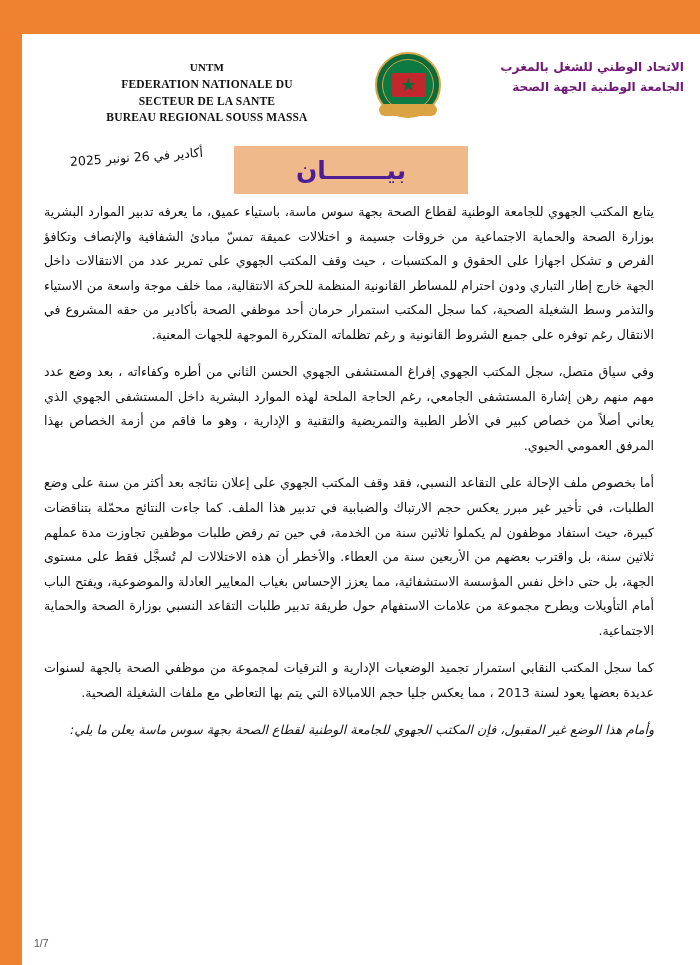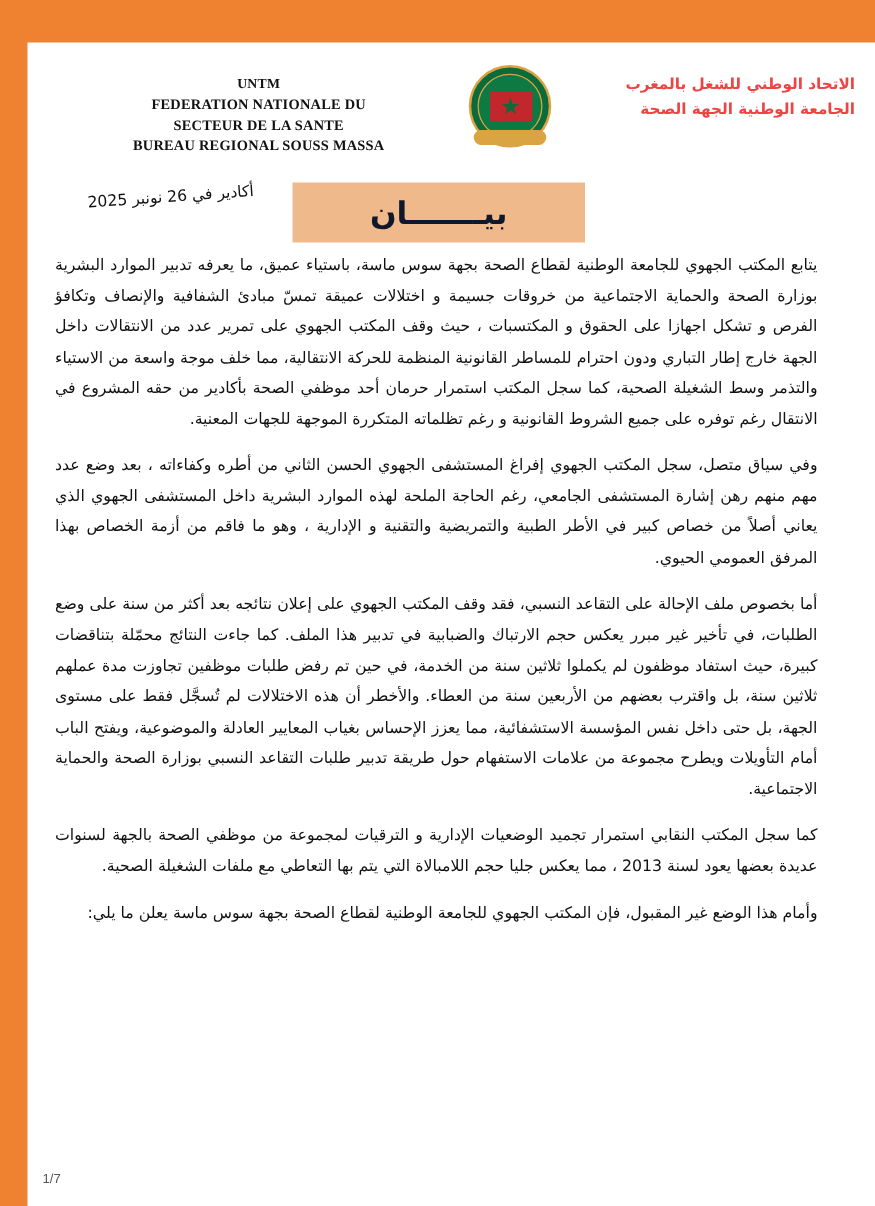--- a/index.html
+++ b/index.html
@@ -77,21 +77,21 @@
   .header-right {
     width: 240px;
     padding-right: 16px;
     padding-top: 10px;
     text-align: right;
     direction: rtl;
     font-family: "DejaVu Sans", sans-serif;
     font-weight: bold;
     font-size: 12.2px;
     line-height: 1.62;
-    color: #ef4444;
+    color: #701a75;
   }
   
   .title-row {
     position: absolute;
     top: 146px;
     left: 22px;
     width: 678px;
     height: 54px;
   }
   .doc-date {
@@ -113,21 +113,21 @@
     height: 48px;
     background: #f0b98c;
     display: flex;
     align-items: center;
     justify-content: center;
   }
   .title-box .title-text {
     font-family: "DejaVu Sans", sans-serif;
     font-weight: bold;
     font-size: 25px;
-    color: #0f172a;
+    color: #4c1d95;
     letter-spacing: 3px;
     direction: rtl;
   }
   
   .body-wrap {
     position: absolute;
     top: 200px;
     left: 44px;
     width: 610px;
     direction: rtl;
@@ -137,20 +137,21 @@
     line-height: 1.95;
     color: #111111;
   }
   .para {
     margin: 0 0 13px 0;
     text-align: justify;
     text-justify: inter-word;
   }
   .para.last {
     margin-bottom: 0;
+    font-style: italic;
   }
   
   .footer {
     position: absolute;
     left: 34px;
     bottom: 16px;
     font-family: "Liberation Sans", sans-serif;
     font-size: 10.5px;
     color: #555555;
   }

